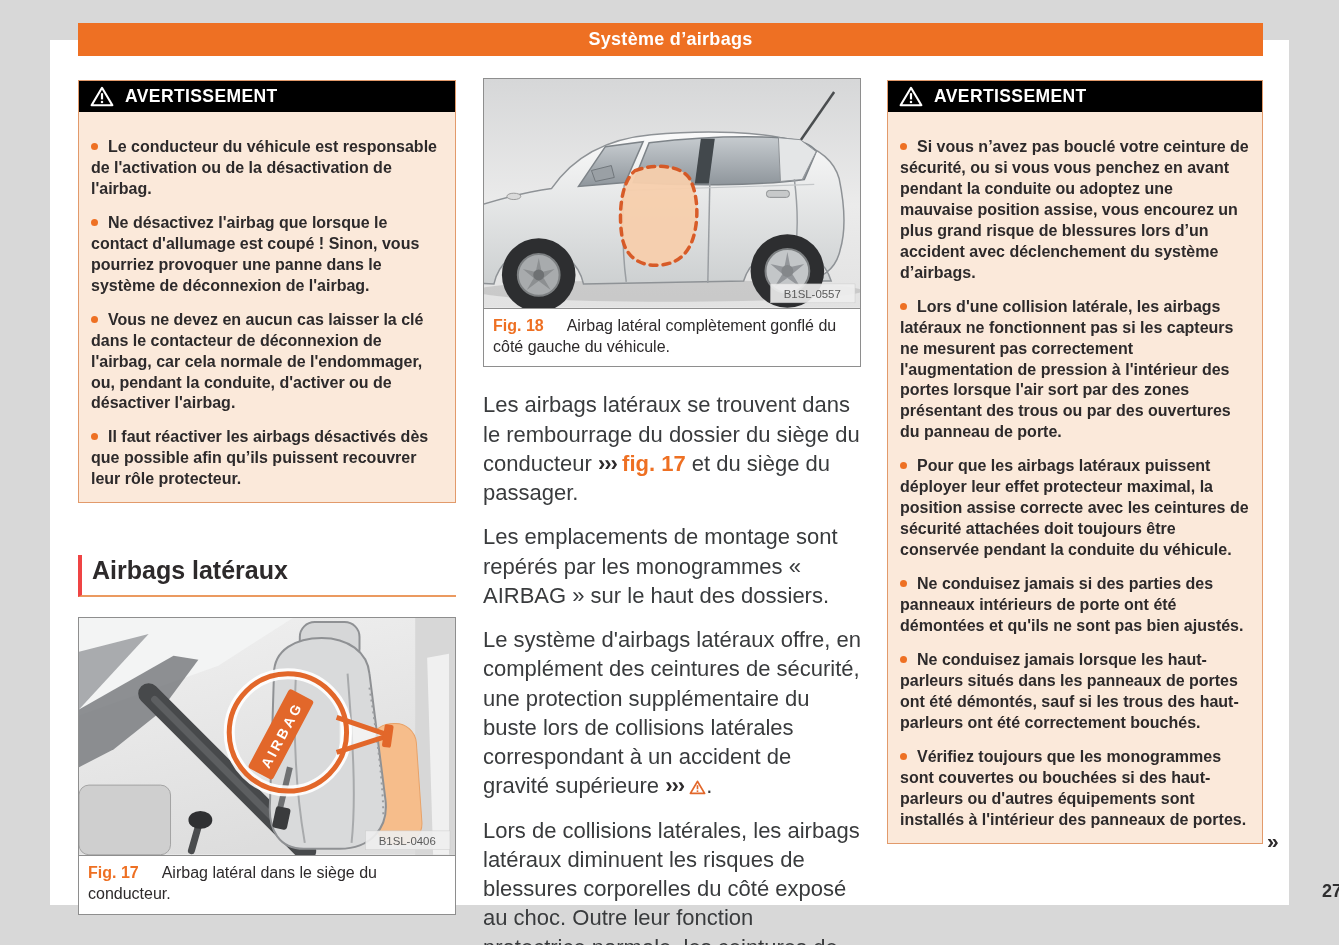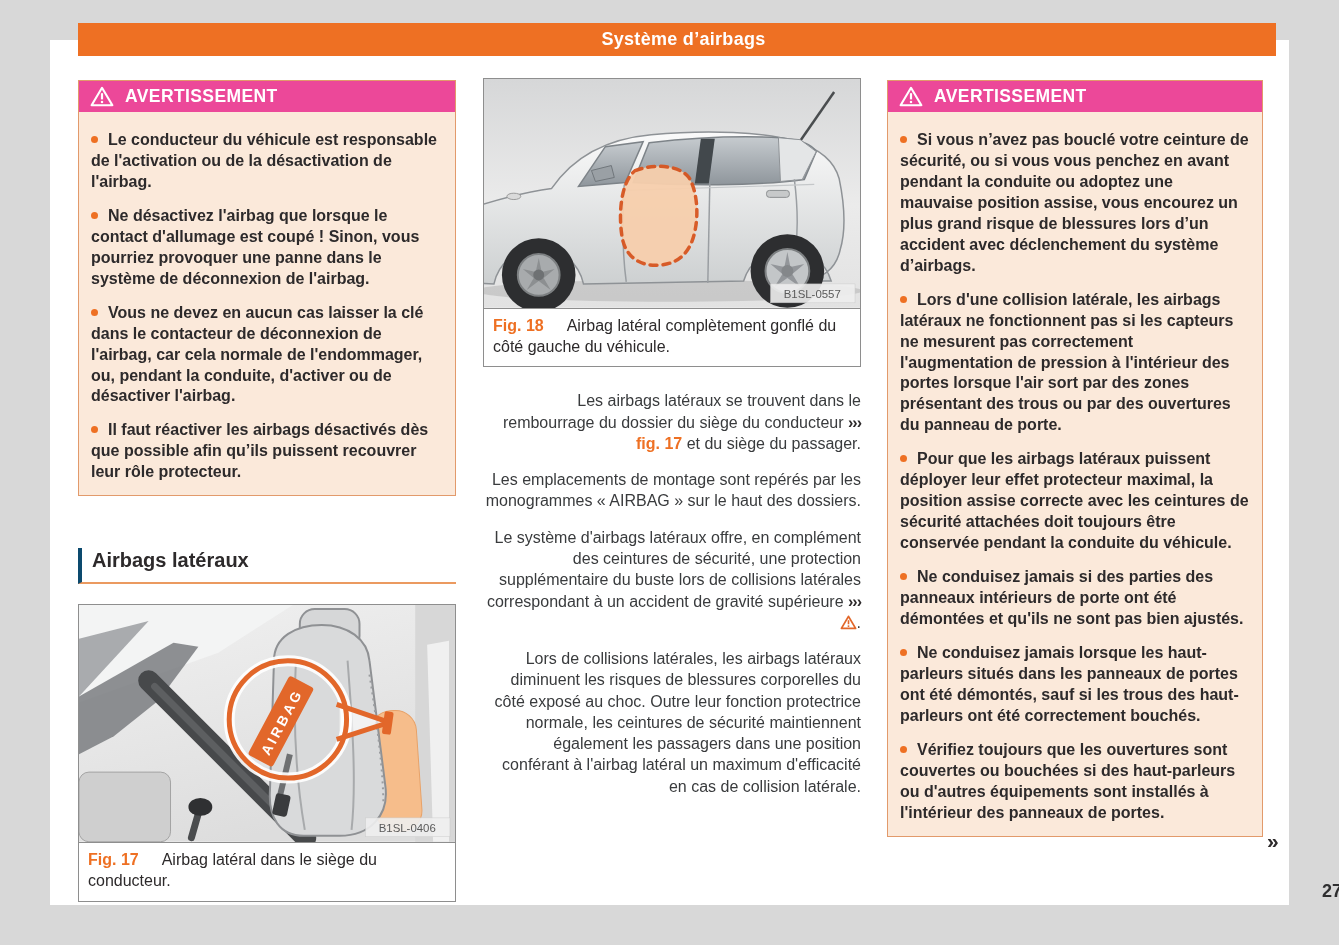--- a/index.html
+++ b/index.html
@@ -6,61 +6,61 @@
   body{
     width:1339px;height:945px;position:relative;overflow:hidden;
     background:#d8d8d8;
     font-family:"Liberation Sans","DejaVu Sans",sans-serif;
     -webkit-font-smoothing:antialiased;
   }
   .sheet{position:absolute;left:50px;top:40px;width:1239px;height:865px;background:#ffffff;}
   .titlebar{
     position:absolute;left:78px;top:23px;width:1185px;height:33px;
     background:#ee7023;color:#ffffff;font-weight:bold;font-size:18px;
-    line-height:33px;text-align:center;letter-spacing:.3px;padding-left:13px;
+    line-height:33px;text-align:center;letter-spacing:.3px;
   }
   .col{position:absolute;}
   .col1{left:78px;top:80px;width:378px;}
   .col2{left:483px;top:78px;width:378px;}
   .col3{left:887px;top:80px;width:376px;}
 
   
   .warnbox{border:1px solid #e29a6b;background:#fbe9da;}
   .warnhead{
-    background:#ec4899;color:#fff;display:flex;align-items:center;gap:11px;
+    background:#000000;color:#fff;display:flex;align-items:center;gap:11px;
     font-weight:bold;font-size:17.5px;padding:5px 11px;letter-spacing:.4px;
   }
   .warnhead svg{flex:0 0 auto;display:block;}
-  .warnbody{padding:18px 12px 12px 12px;}
+  .warnbody{padding:25px 12px 12px 12px;}
   .warnbody p{
     margin:0 0 13px 0;font-size:16px;line-height:1.31;font-weight:bold;color:#2d2a2b;
   }
   .warnbody p:last-child{margin-bottom:0;}
   .warnbody p::before{
     content:"";display:inline-block;width:7px;height:7px;border-radius:50%;
     background:#ee7023;margin-right:10px;margin-bottom:2px;
   }
 
   
   .sechead{
-    margin-top:52px;border-left:4px solid #0c4a6e;border-bottom:2px solid #eb9a60;
-    padding:1px 0 10px 10px;font-size:20px;font-weight:bold;color:#2d2a2b;
+    margin-top:52px;border-left:4px solid #ef4444;border-bottom:2px solid #eb9a60;
+    padding:1px 0 10px 10px;font-size:25px;font-weight:bold;color:#2d2a2b;
   }
 
   
   .figure{margin-top:20px;border:1px solid #8e8e8e;background:#fff;}
   .figure svg{display:block;width:100%;height:auto;}
   .figcap{
     border-top:1px solid #8e8e8e;padding:7px 9px 9px 9px;
     font-size:16px;line-height:1.3;color:#2d2a2b;
   }
   .figlabel{color:#ee7023;font-weight:bold;margin-right:23px;}
 
   
-  .bodytext p{margin:0 0 15px 0;font-size:16px;line-height:1.33;color:#393b3d;text-align:right;}
+  .bodytext p{margin:0 0 15px 0;font-size:22px;line-height:1.33;color:#393b3d;}
   .bodytext p:first-child{margin-top:23px;}
   .ref{color:#ee7023;font-weight:bold;}
   .arrows{font-weight:bold;color:#2d2a2b;letter-spacing:-1px;}
   .inline-warn{display:inline-block;vertical-align:-2px;}
 
   .cont{position:absolute;left:1267px;top:829px;font-size:21px;font-weight:bold;color:#2d2a2b;}
   .pagenum{position:absolute;left:1290px;top:881px;font-size:18px;font-weight:bold;color:#2f2f30;margin-left:32px;}
 </style>
 </head>
 <body>
@@ -236,19 +236,19 @@
         <rect x="10.9" y="14.9" width="2.2" height="2.2" fill="#ffffff"></rect>
       </svg>
       <span>AVERTISSEMENT</span>
     </div>
     <div class="warnbody">
       <p><span>Si vous n’avez pas bouclé votre ceinture de sécurité, ou si vous vous penchez en avant pendant la conduite ou adoptez une mauvaise position assise, vous encourez un plus grand risque de blessures lors d’un accident avec déclenchement du système d’airbags.</span></p>
       <p><span>Lors d'une collision latérale, les airbags latéraux ne fonctionnent pas si les capteurs ne mesurent pas correctement l'augmentation de pression à l'intérieur des portes lorsque l'air sort par des zones présentant des trous ou par des ouvertures du panneau de porte.</span></p>
       <p><span>Pour que les airbags latéraux puissent déployer leur effet protecteur maximal, la position assise correcte avec les ceintures de sécurité attachées doit toujours être conservée pendant la conduite du véhicule.</span></p>
       <p><span>Ne conduisez jamais si des parties des panneaux intérieurs de porte ont été démontées et qu'ils ne sont pas bien ajustés.</span></p>
       <p><span>Ne conduisez jamais lorsque les haut-parleurs situés dans les panneaux de portes ont été démontés, sauf si les trous des haut-parleurs ont été correctement bouchés.</span></p>
-      <p><span>Vérifiez toujours que les ouvertures sont couvertes ou bouchées si des haut-parleurs ou d'autres équipements sont installés à l'intérieur des panneaux de portes.</span></p>
+      <p><span>Vérifiez toujours que les monogrammes sont couvertes ou bouchées si des haut-parleurs ou d'autres équipements sont installés à l'intérieur des panneaux de portes.</span></p>
     </div>
   </div>
 </div>
 
 <div class="cont">»</div>
 <div class="pagenum">27</div>
 
 </body></html>

